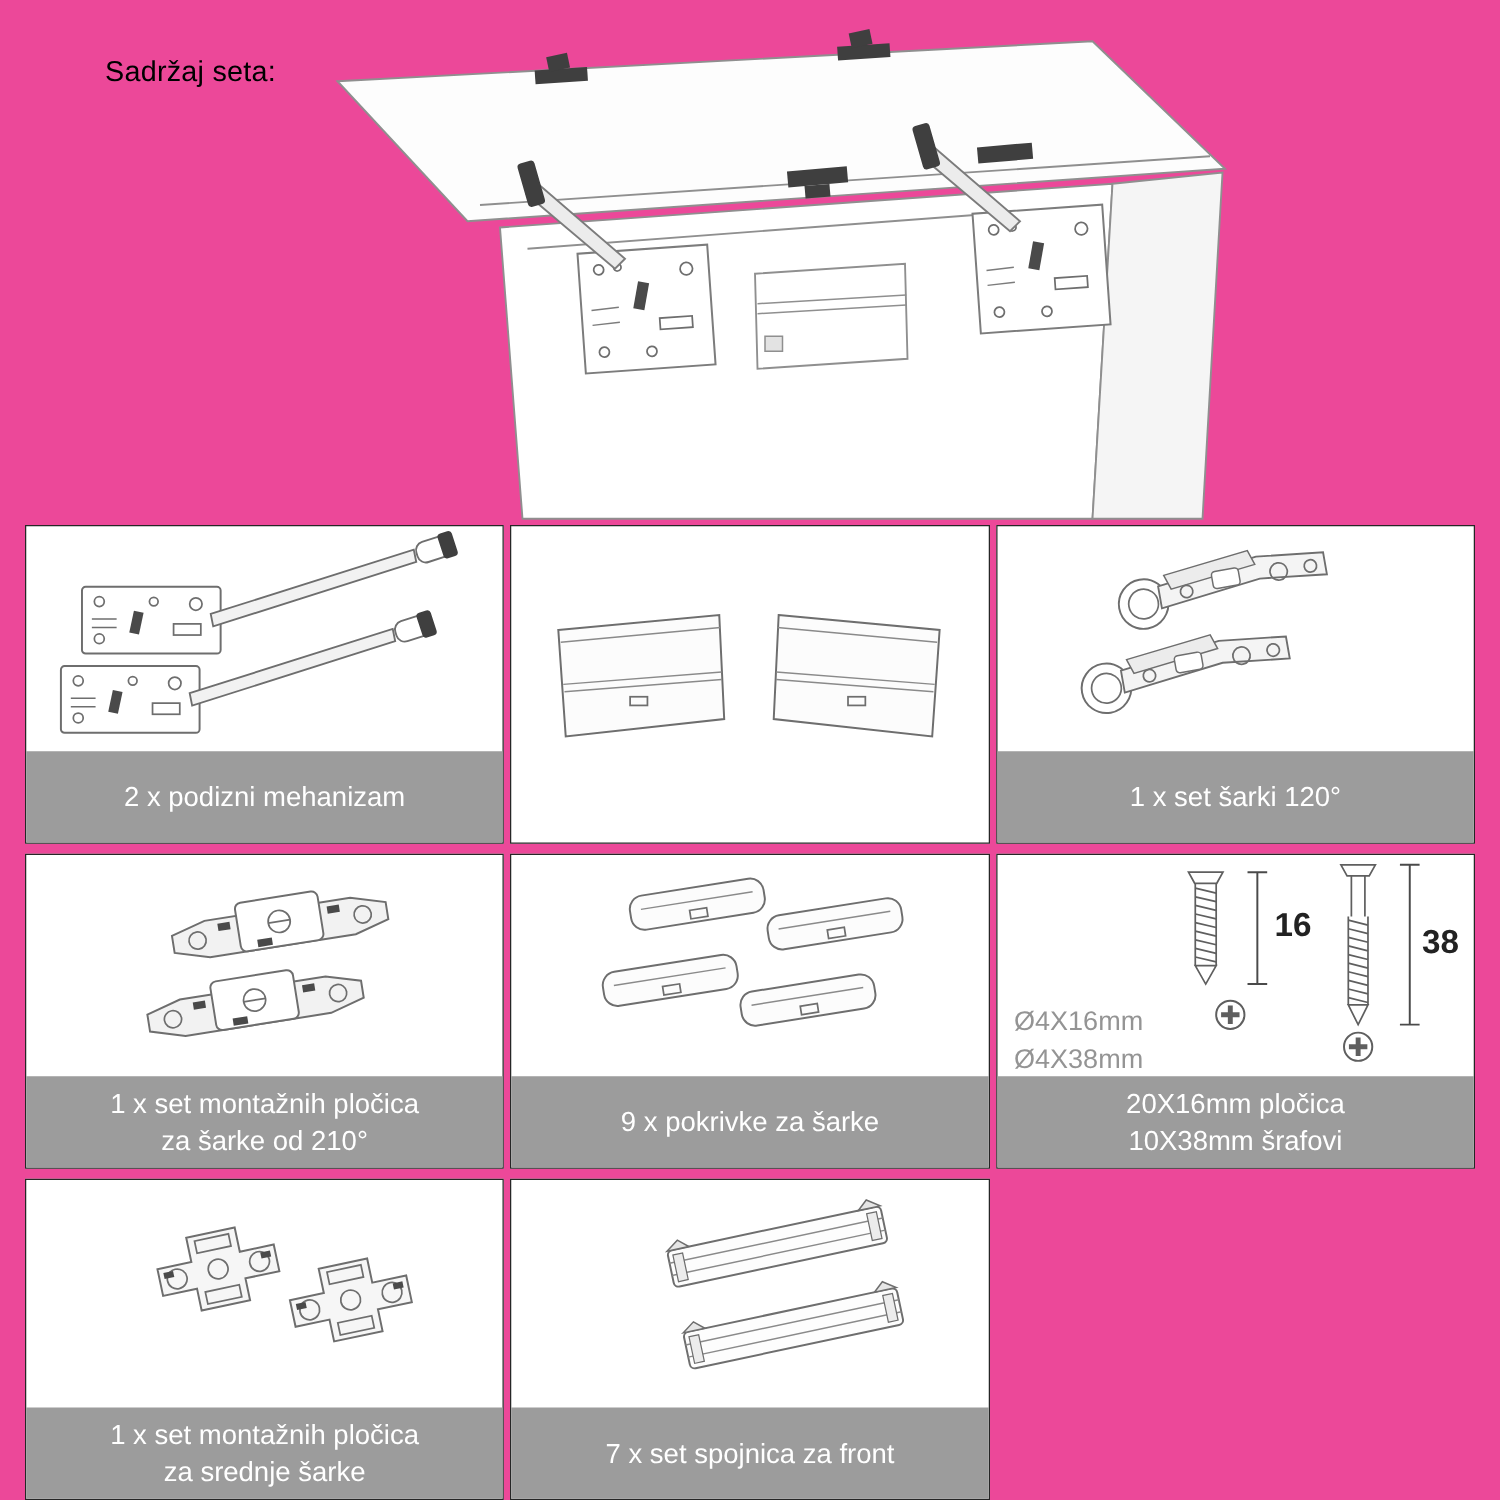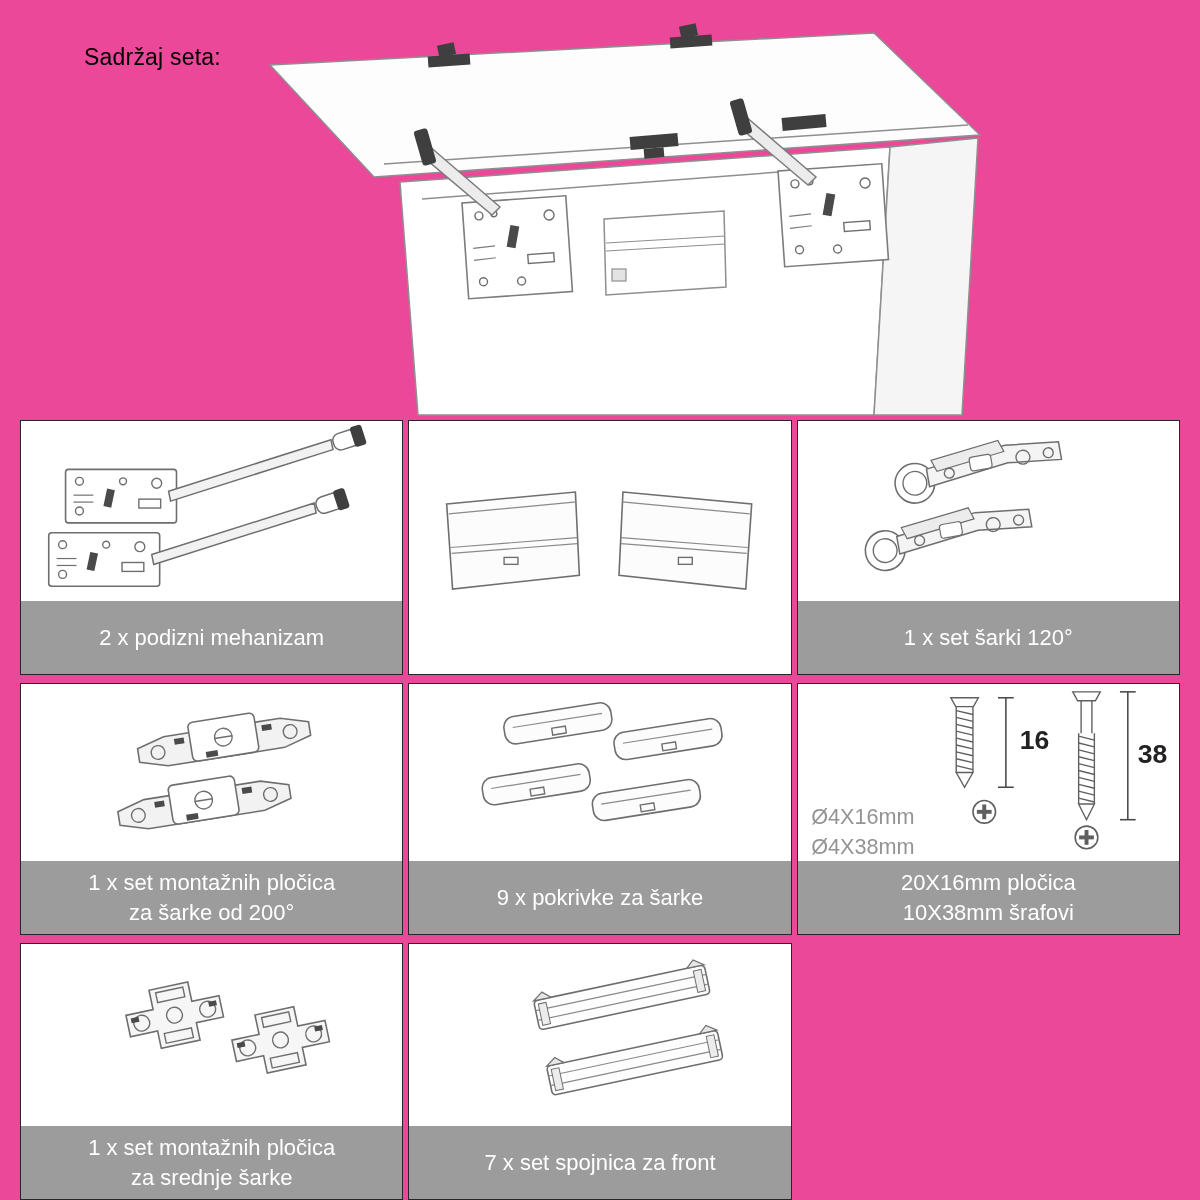--- a/index.html
+++ b/index.html
@@ -168,21 +168,21 @@
             <rect x="40" y="-10" width="10" height="6" fill="#4a4a4a"></rect>
             <rect x="-20" y="8" width="12" height="6" fill="#4a4a4a"></rect>
           </g>
         </defs>
         <use href="#c3p" transform="translate(205,58) rotate(-9)"></use>
         <use href="#c3p" transform="translate(185,122) rotate(-9)"></use>
       </svg>
     </div>
     <div class="caption">
       <div>1 x set montažnih pločica</div>
-      <div>za šarke od 200°</div>
+      <div>za šarke od 210°</div>
     </div>
   </div>
 
   <div class="cell">
     <div class="art">
       <svg viewBox="0 0 385 180">
         <defs>
           <g id="c4c">
             <rect x="-55" y="-14" width="110" height="28" rx="11" fill="#fcfcfc" stroke="#6e6e6e" stroke-width="1.6"></rect>
             <line x1="-46" y1="-3" x2="46" y2="-3" stroke="#8a8a8a" stroke-width="1.2"></line>

